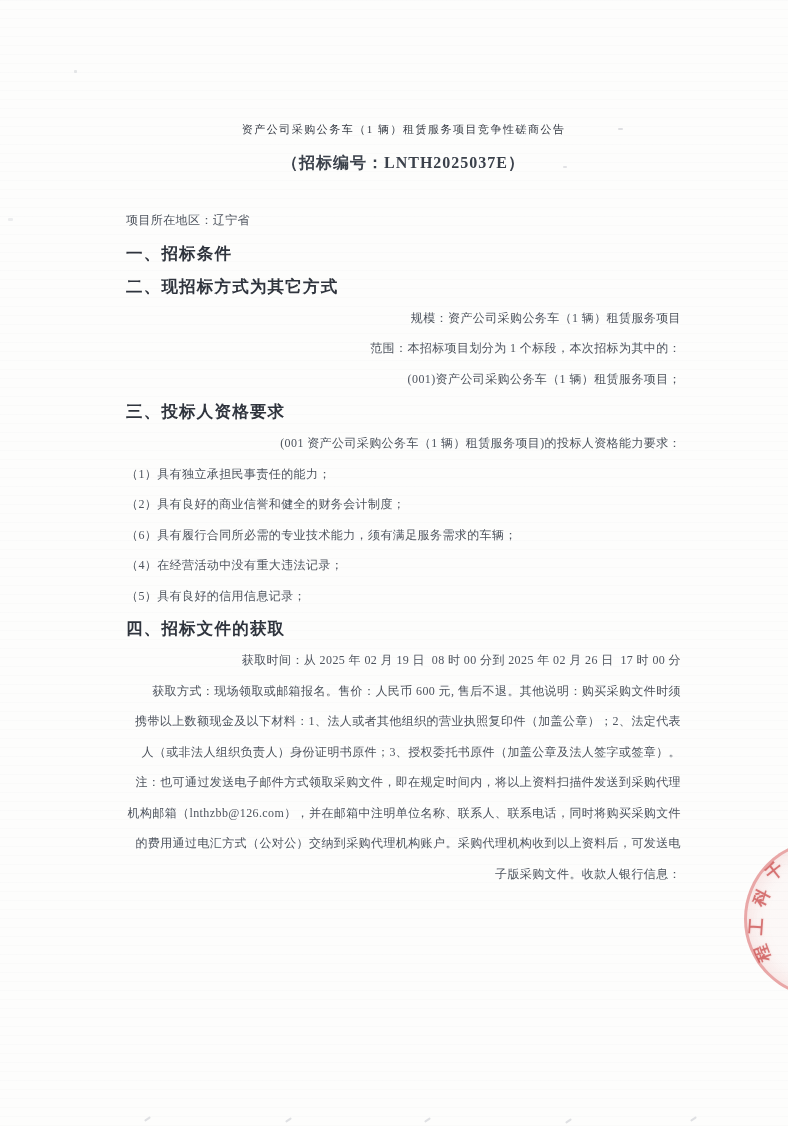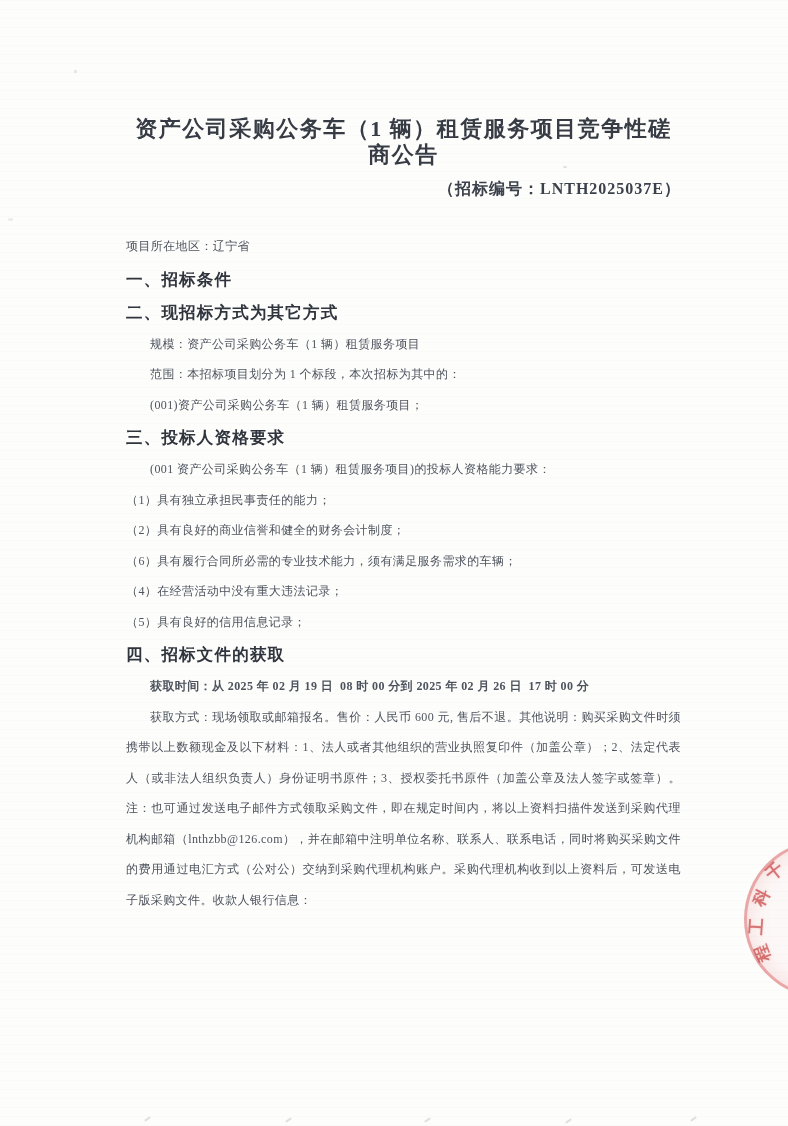--- a/index.html
+++ b/index.html
@@ -16,28 +16,28 @@
     background:
       repeating-linear-gradient(180deg,
         rgba(120,125,135,0.025) 0px, rgba(120,125,135,0.025) 1px,
         rgba(255,255,255,0) 1px, rgba(255,255,255,0) 9px),
       #fdfdfc;
     box-sizing: border-box;
     padding: 116px 107px 0 126px;
   }
   .doc-title {
     text-align: center;
-    font-size: 22px; font-weight: 700;
+    font-size: 11px; font-weight: 400;
     color: #363b44;
     letter-spacing: 1.5px;
     line-height: 26px;
     margin: 0;
   }
   .doc-subtitle {
-    text-align: right;
+    text-align: center;
     font-size: 16px; font-weight: 700;
     color: #3b414b;
     letter-spacing: 1px;
     line-height: 26px;
     margin: 8px 0 0 0;
   }
   .bodytext {
     font-size: 12px;
     line-height: 30.5px;
     color: #4d535d;
@@ -48,22 +48,22 @@
     font-family: "Liberation Sans", "DejaVu Sans", sans-serif;
     font-weight: 700;
     font-size: 16.5px;
     color: #2f343d;
     letter-spacing: 1.2px;
     line-height: 31px;
     margin: 2px 0 1px 0;
   }
   p.para { margin: 0; }
   .justify { text-align: justify; }
-  .indent { text-indent: 2em; }
-  .preserve { white-space: pre-wrap; font-weight: bold; }
+  .indent { text-indent: 2em; text-align: right; }
+  .preserve { white-space: pre-wrap; }
   .em-italic { font-style: italic; letter-spacing: 1px; }
 
   
   .seal-ring {
     position: absolute;
     left: 744px; top: 840px;
     width: 152px; height: 152px;
     border: 3px solid rgba(216, 92, 92, 0.5);
     border-radius: 50%;
     box-shadow: inset 0 0 22px rgba(224, 120, 120, 0.18);

